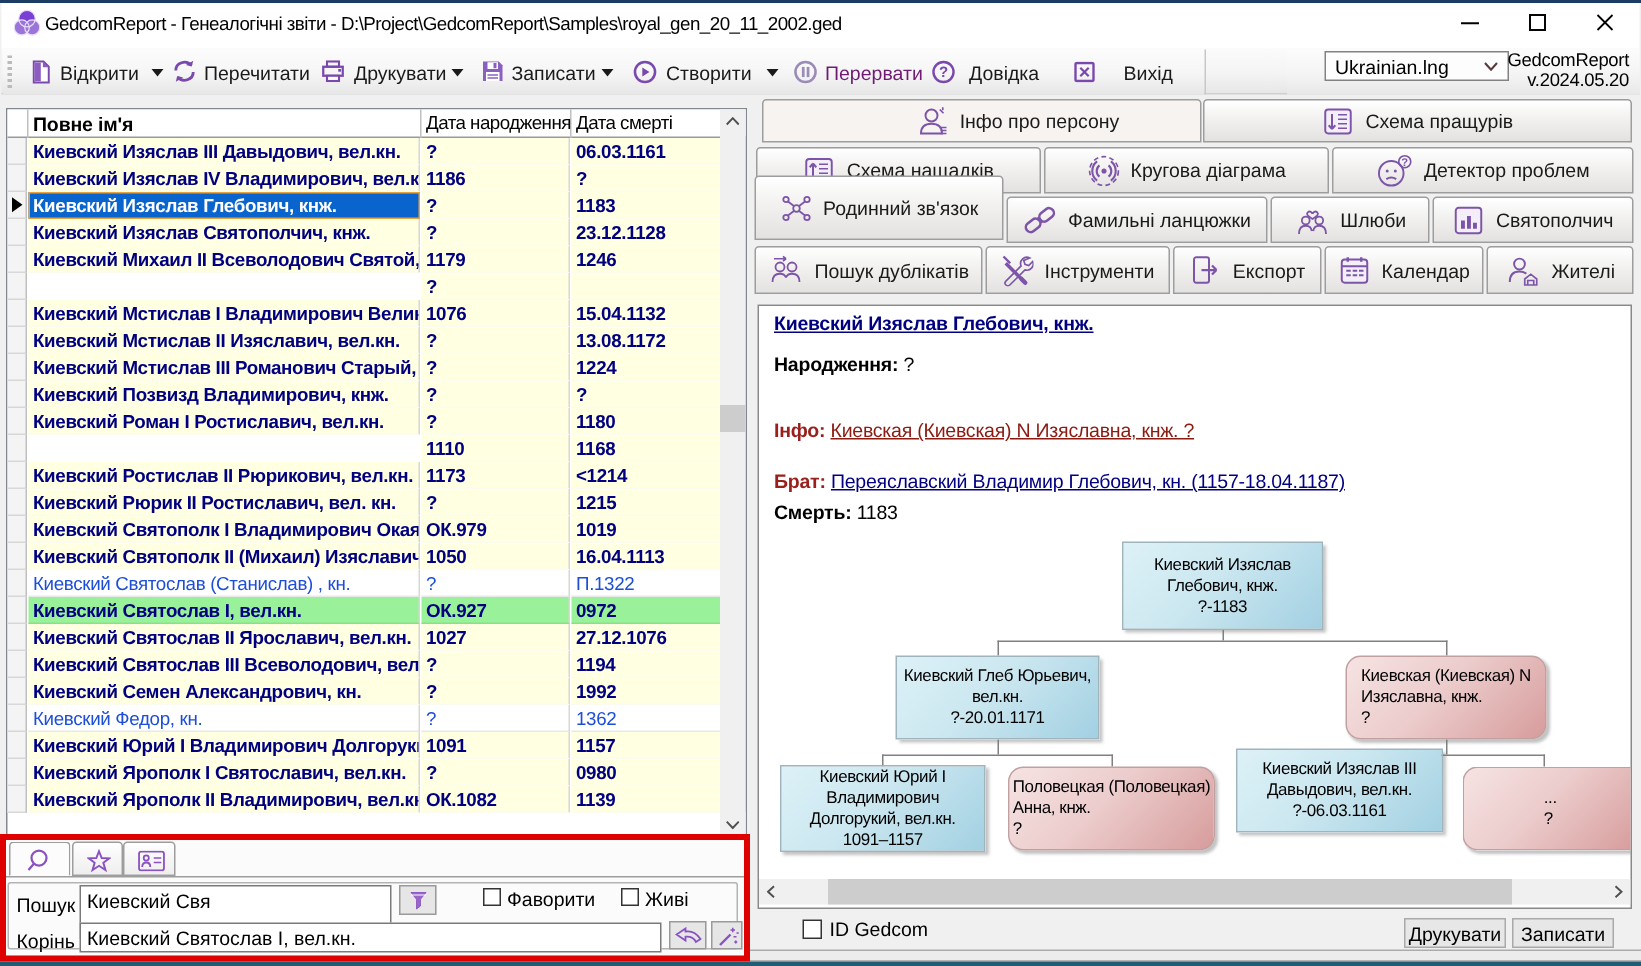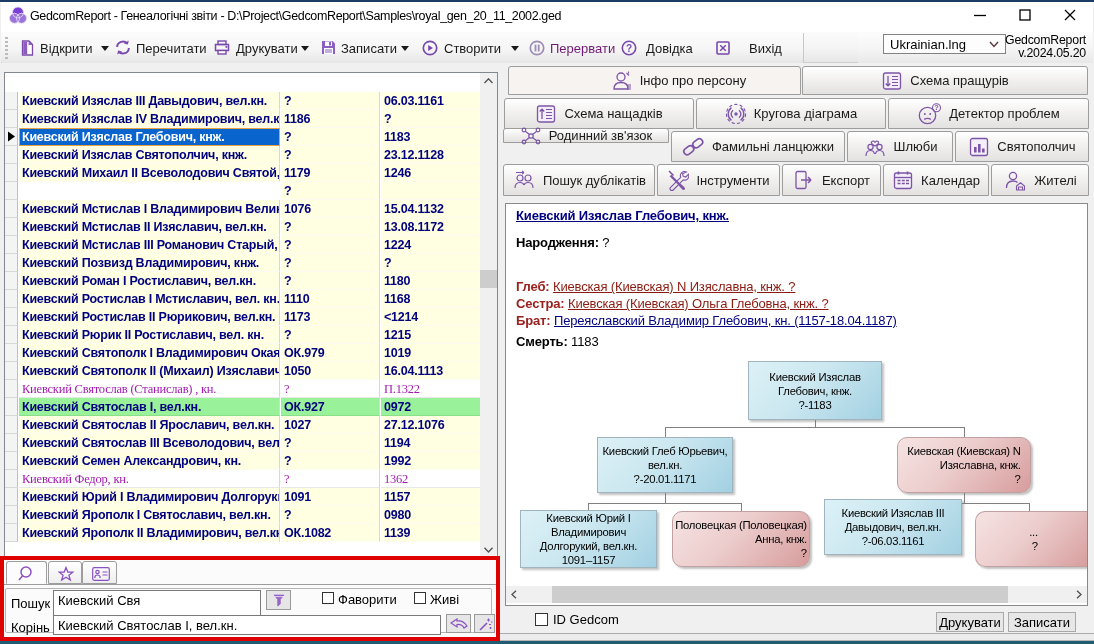--- a/index.html
+++ b/index.html
@@ -23,21 +23,21 @@
 #ver { right:8px; top:34px; font-size:12.3px; letter-spacing:-0.2px; color:#000; text-align:right; line-height:13px; }
 
 #tablebox { left:4px; top:72px; width:494px; height:487px; background:#ffffff; border:1px solid #828790; }
 #thead { position:absolute; left:0; top:0; width:492px; height:19px; background:#ffffff; border-bottom:1px solid #9a9a9a; }
 .hsep { position:absolute; top:0; width:1px; height:19px; background:#c0c0c0; }
 .rowline { position:absolute; left:0; width:475px; height:18px; }
 .cell { position:absolute; top:0; height:18px; overflow:hidden; white-space:nowrap; font-size:12.5px; letter-spacing:-0.22px; font-weight:bold; color:#000080; padding:2px 0 0 3px; background:#ffffe1; border-bottom:1px solid #fbfbef; }
 .c1 { left:14px; width:261px; border-right:1px solid #d8d8d0; }
 .c2 { left:276px; width:99px; border-right:1px solid #d8d8d0; }
 .c3 { left:376px; width:99px; }
-.rowline.white .cell { background:#ffffff; font-weight:normal; color:#a21caf; border-bottom-color:#e8e8e8;font-family:Liberation Serif, serif; }
+.rowline.white .cell { background:#ffffff; font-weight:normal; color:#1d4ed8; border-bottom-color:#e8e8e8; }
 .rowline.green .cell { background:#99f299; border-bottom-color:#8ae08a; }
 .cell.selc { background:#0a64cd; color:#ffffff; border:1px solid #e8a33d; padding:1px 0 0 2px; }
 .gut { position:absolute; left:0; top:0; width:13px; height:18px; background:#f4f4f4; border-right:1px solid #c0c0c0; border-bottom:1px solid #d8d8d8; }
 #vscroll { position:absolute; left:475px; top:0; width:17px; height:485px; background:#f0f0f0; }
 
 .tab { position:absolute; background:linear-gradient(#ffffff,#f2f1f0 45%,#e4e2e0); border:1px solid #9d9d9d; border-radius:3px 3px 0 0; font-size:13px; color:#1a1a1a; display:flex; align-items:center; justify-content:center; }
 .tab.active { background:#f6f3f1;padding-left:48px; }
 .ticn { flex:0 0 auto; }
 .tlab2 { margin-left:7px; white-space:nowrap; }
 
@@ -53,21 +53,21 @@
 #redrect { left:0px; top:556px; width:500px; height:85px; border:4px solid #df0000; z-index:50; }
 #searchpanel { left:4px; top:560px; width:493px; height:77px; background:#fbfbfb; }
 .stab { position:absolute; top:1px; height:23px; background:linear-gradient(#fff,#eee); border:1px solid #9d9d9d; border-radius:3px 3px 0 0; }
 .stab.on { background:#fcfcfc; border-bottom:1px solid #fcfcfc; }
 .sline { position:absolute; left:0; top:24px; width:493px; height:1px; background:#9d9d9d; }
 .sinput { position:absolute; background:#fff; border:1px solid #7a7a7a; font-size:13px; color:#000; padding:2px 0 0 4px; white-space:nowrap; overflow:hidden; }
 .sbtn { position:absolute; background:#e6e6e6; border:1px solid #9a9a9a; }
 .slab { position:absolute; font-size:13px; color:#000; white-space:nowrap; }
 
 .mbox { position:absolute; background:linear-gradient(135deg,#ddf1f7 0%,#cbe7f0 45%,#a2d0e2 100%); border:1px solid #9fb4bc; box-shadow:2px 2px 2px rgba(120,120,120,.45); font-size:11.3px; letter-spacing:-0.25px; color:#000; text-align:center; line-height:14px; display:flex; align-items:center; justify-content:center; }
-.fbox { position:absolute; background:linear-gradient(135deg,#f6e3e3 0%,#eccccc 45%,#d79c9c 100%); border:1px solid #c0a0a0; border-radius:10px; box-shadow:2px 2px 2px rgba(120,120,120,.45); font-size:11.3px; letter-spacing:-0.25px; color:#000; text-align:right; line-height:14px; display:flex; align-items:center; justify-content:center; }
+.fbox { position:absolute; background:linear-gradient(135deg,#f6e3e3 0%,#eccccc 45%,#d79c9c 100%); border:1px solid #c0a0a0; border-radius:10px; box-shadow:2px 2px 2px rgba(120,120,120,.45); font-size:11.3px; letter-spacing:-0.25px; color:#000; text-align:left; line-height:14px; display:flex; align-items:center; justify-content:center; }
 .tline { position:absolute; background:#808080; }
 
 .chk { position:absolute; width:13px; height:13px; background:#fff; border:1px solid #333; }
 .btn { position:absolute; background:#e7e7e7; border:1px solid #a9a9a9; font-size:13px; color:#000; text-align:center; }
 #bottomstrip1 { left:500px; top:633px; width:594px; height:1px; background:#ababab; }
 #bottomstrip2 { left:500px; top:634px; width:594px; height:6px; background:#ececec; }
 #bottomstrip3 { left:500px; top:640px; width:594px; height:1px; background:#b5b5b5; }
 #bottomstrip4 { left:0; top:641px; width:1094px; height:3px; background:#205d73; }
 </style>
 </head>
@@ -167,20 +167,28 @@
   <div class="tbtext" style="left:646px;top:41px">Довідка</div>
 
   <svg class="abs" style="left:716px;top:41px" width="14" height="14" viewBox="0 0 14 14">
     <rect x="1" y="1" width="12" height="12" fill="none" stroke="#7a49ad" stroke-width="1.6" rx="1"></rect>
     <path d="M4.2 4.2 L9.8 9.8 M9.8 4.2 L4.2 9.8" stroke="#7a49ad" stroke-width="1.5"></path>
   </svg>
   <div class="tbtext" style="left:749px;top:41px">Вихід</div>
 </div>
 
 <div class="abs" id="tablebox">
+  <div id="thead">
+    <div class="hsep" style="left:13px"></div>
+    <div class="hsep" style="left:275px"></div>
+    <div class="hsep" style="left:375px"></div>
+    <div style="position:absolute;left:17px;top:2px;font-size:13px;letter-spacing:-0.1px;font-weight:bold;color:#000">Повне ім'я</div>
+    <div style="position:absolute;left:279px;top:2px;font-size:12.5px;letter-spacing:-0.35px;color:#000">Дата народження</div>
+    <div style="position:absolute;left:379px;top:2px;font-size:12.5px;letter-spacing:-0.35px;color:#000">Дата смерті</div>
+  </div>
   <div id="rows">
     <div class="rowline" style="top:19px">
         <div class="gut"></div>
         <div class="cell c1">Киевский Изяслав III Давыдович, вел.кн.</div>
         <div class="cell c2">?</div>
         <div class="cell c3">06.03.1161</div>
       </div>
     <div class="rowline" style="top:37px">
         <div class="gut"></div>
         <div class="cell c1">Киевский Изяслав IV Владимирович, вел.кн.</div>
@@ -239,21 +247,20 @@
         <div class="cell c3">?</div>
       </div>
     <div class="rowline" style="top:199px">
         <div class="gut"></div>
         <div class="cell c1">Киевский Роман I Ростиславич, вел.кн.</div>
         <div class="cell c2">?</div>
         <div class="cell c3">1180</div>
       </div>
     <div class="rowline" style="top:217px">
         <div class="gut"></div>
-        <div class="cell c1">Киевский Ростислав I Мстиславич, вел. кн.</div>
         <div class="cell c2">1110</div>
         <div class="cell c3">1168</div>
       </div>
     <div class="rowline" style="top:235px">
         <div class="gut"></div>
         <div class="cell c1">Киевский Ростислав II Рюрикович, вел.кн.</div>
         <div class="cell c2">1173</div>
         <div class="cell c3">&lt;1214</div>
       </div>
     <div class="rowline" style="top:253px">
@@ -392,21 +399,21 @@
     <circle cx="10.5" cy="12.5" r="8.2"></circle>
     <circle cx="7.8" cy="11" r="1" fill="#7d55a8" stroke="none"></circle>
     <circle cx="13.2" cy="11" r="1" fill="#7d55a8" stroke="none"></circle>
     <path d="M7.2 16.4 Q10.5 14.2 13.8 16.4"></path>
     <circle cx="19.5" cy="4.8" r="4" stroke-width="1.1"></circle>
     <text x="19.5" y="7.4" font-size="7.5" font-weight="bold" fill="#7d55a8" text-anchor="middle" font-family="Liberation Sans" stroke="none">?</text>
         </g>
       </svg>
   <span class="tlab2">Детектор проблем</span>
 </div>
-<div class="tab" style="left:503px;top:128px;width:166px;height:15px">
+<div class="tab" style="left:503px;top:117px;width:166px;height:43px">
   <svg class="ticn" width="22" height="22" viewBox="0 0 22 22">
         <g fill="none" stroke="#7d55a8" stroke-width="1.2">
     <circle cx="11" cy="11" r="2.2"></circle>
           <circle cx="4" cy="5" r="1.8"></circle>
           <circle cx="18" cy="5" r="1.8"></circle>
           <circle cx="4" cy="17" r="1.8"></circle>
           <circle cx="18" cy="17" r="1.8"></circle>
     <path d="M9.5 9.5 L5.3 6.3 M12.5 9.5 L16.7 6.3 M9.5 12.5 L5.3 15.7 M12.5 12.5 L16.7 15.7"></path>
         </g>
       </svg>
@@ -495,22 +502,21 @@
         </g>
       </svg>
   <span class="tlab2">Жителі</span>
 </div>
 </div>
 
 <div class="abs" id="contentbox">
 
   <div class="pi" style="left:10px;top:4px"><a class="ml b">Киевский Изяслав Глебович, кнж.</a></div>
   <div class="pi" style="left:10px;top:31px"><b>Народження:</b> ?</div>
-  <div class="pi" style="left:10px;top:75px"><b class="rl">Глеб:</b> <a class="fl">Киевская (Киевская) N Изяславна, кнж. ?</a></div>
-  <div class="pi" style="left:10px;top:92px"><b class="rl">Сестра:</b> <a class="fl">Киевская (Киевская) Ольга Глебовна, кнж. ?</a></div>
+  <div class="pi" style="left:10px;top:75px"><b class="rl">Інфо:</b> <a class="fl">Киевская (Киевская) N Изяславна, кнж. ?</a></div>
   <div class="pi" style="left:10px;top:109px"><b class="rl">Брат:</b> <a class="ml">Переяславский Владимир Глебович, кн. (1157-18.04.1187)</a></div>
   <div class="pi" style="left:10px;top:130px"><b>Смерть:</b> 1183</div>
 
   <div class="tline" style="left:309px;top:216px;width:1px;height:7px"></div>
   <div class="tline" style="left:159px;top:223px;width:300px;height:1px"></div>
   <div class="tline" style="left:159px;top:223px;width:1px;height:10px"></div>
   <div class="tline" style="left:458px;top:223px;width:1px;height:10px"></div>
   <div class="tline" style="left:159px;top:289px;width:1px;height:10px"></div>
   <div class="tline" style="left:82px;top:299px;width:154px;height:1px"></div>
   <div class="tline" style="left:82px;top:299px;width:1px;height:8px"></div>

